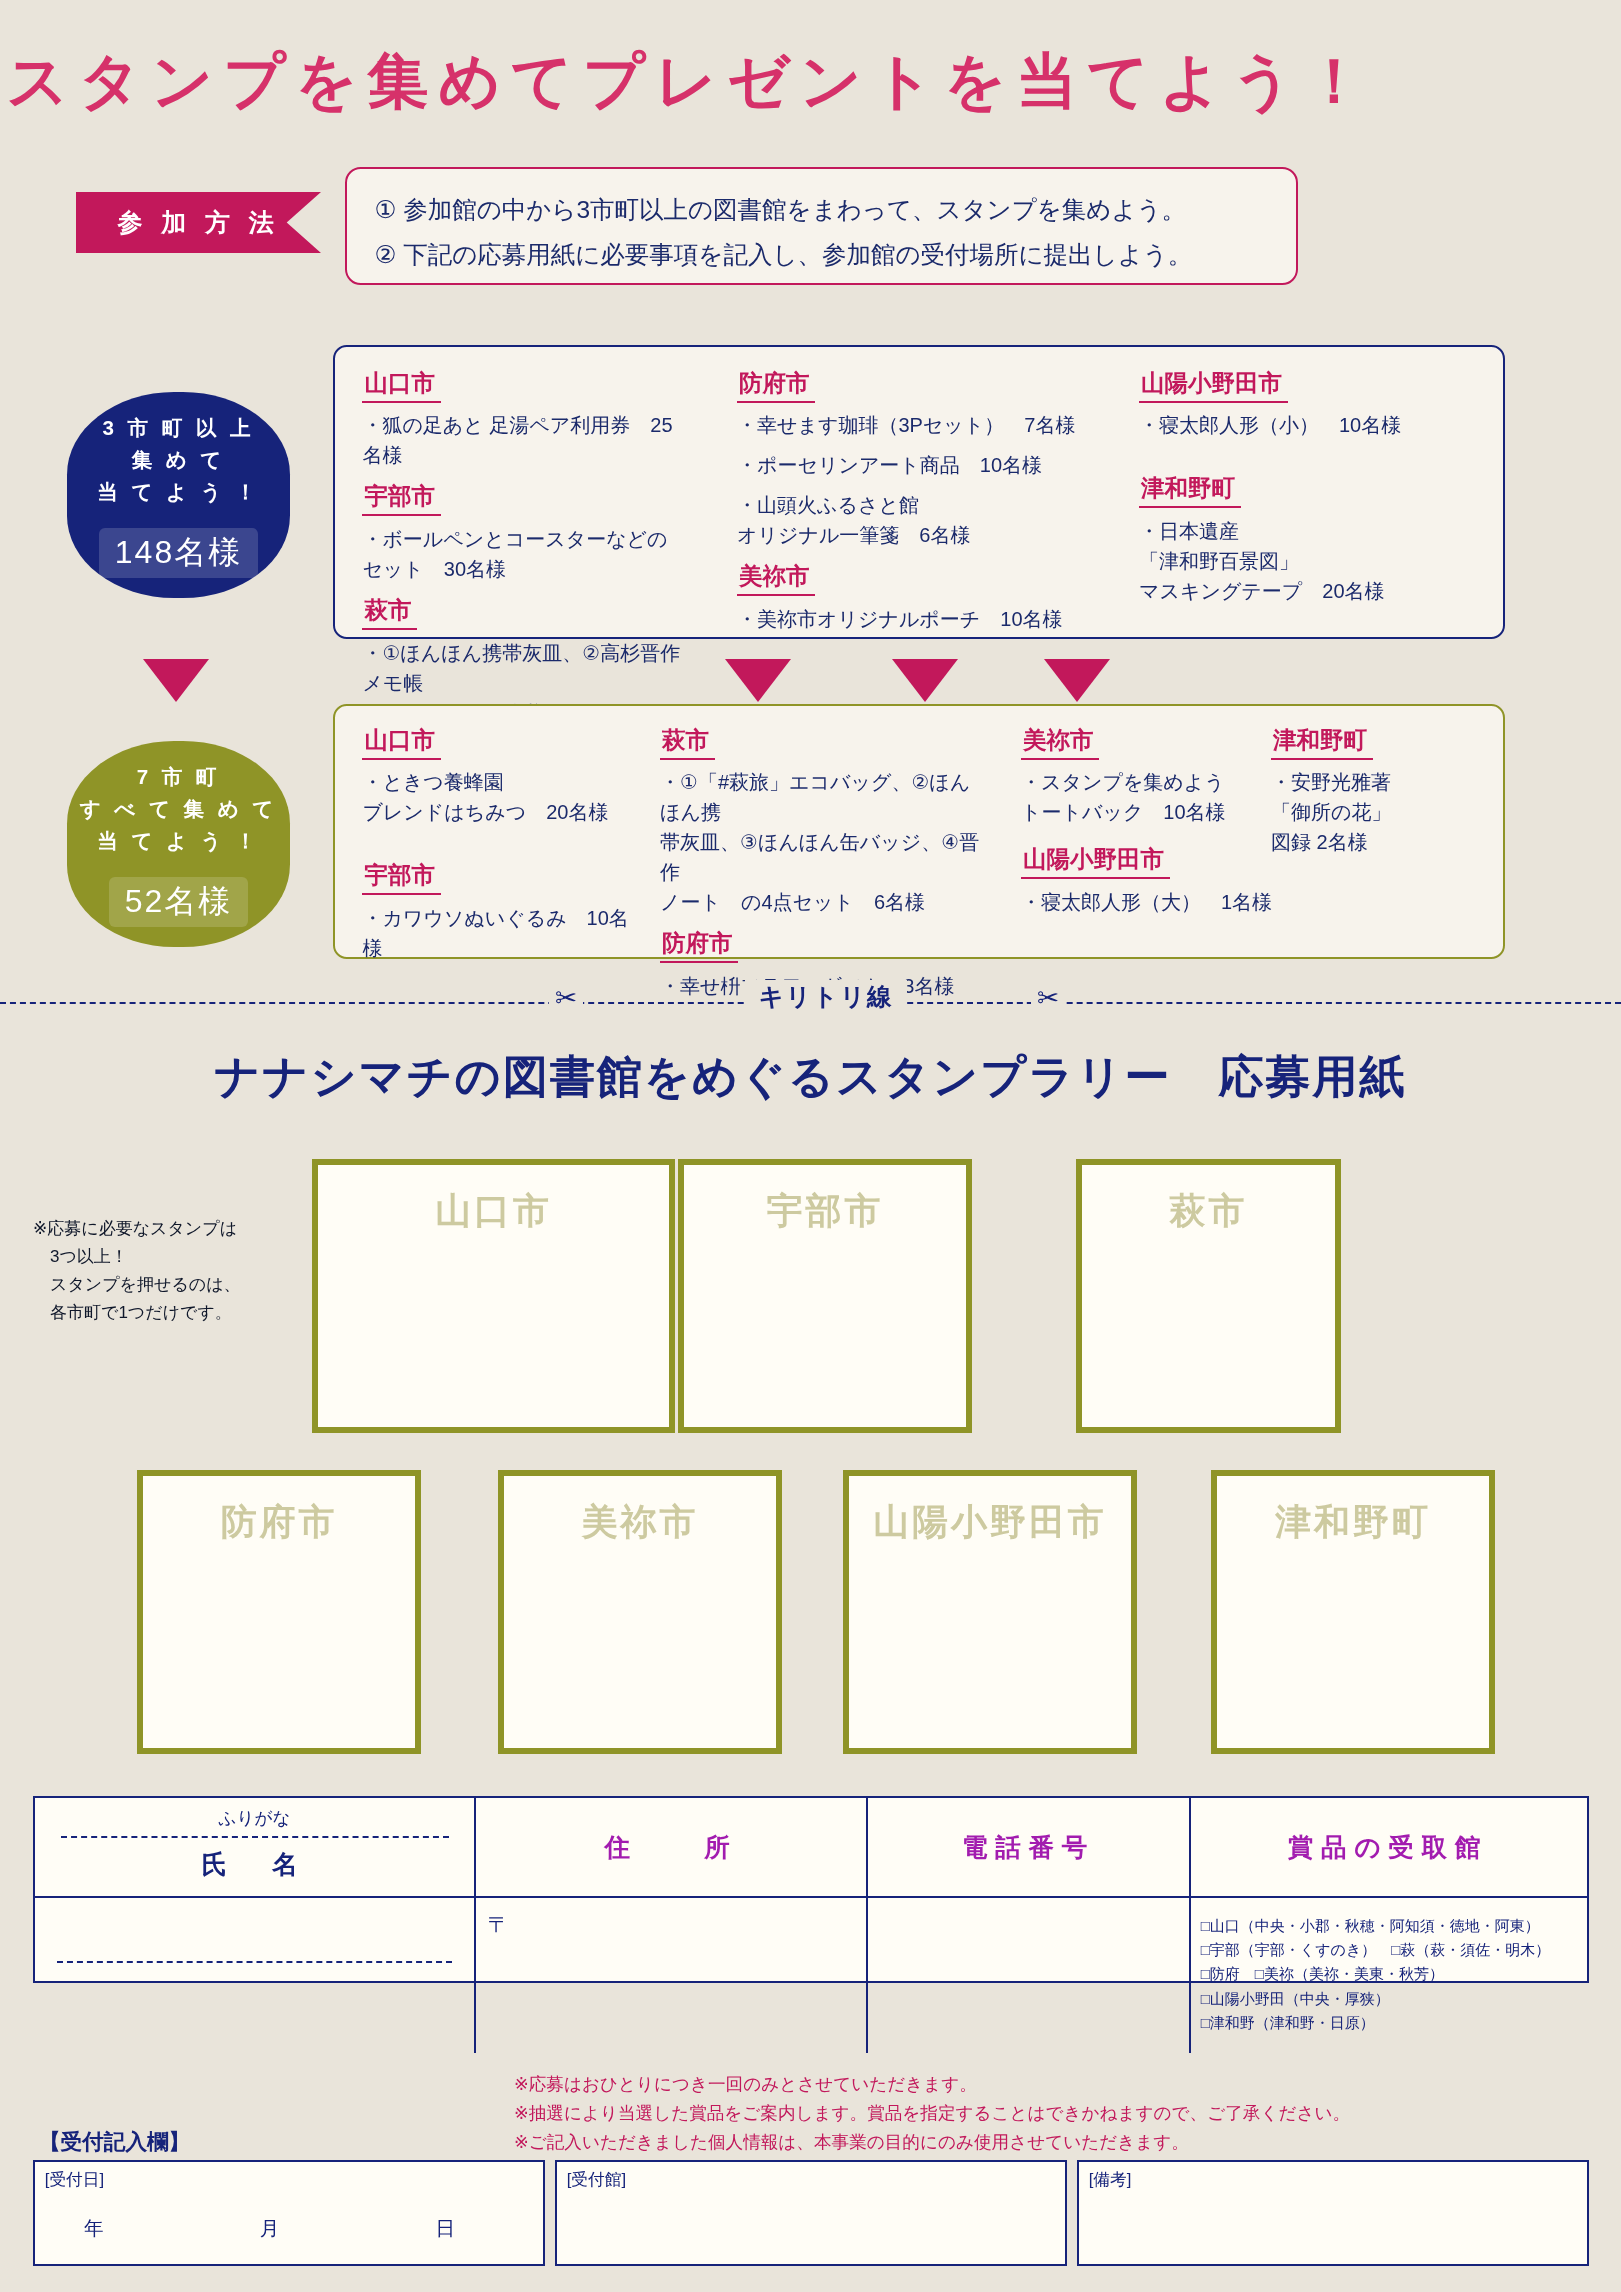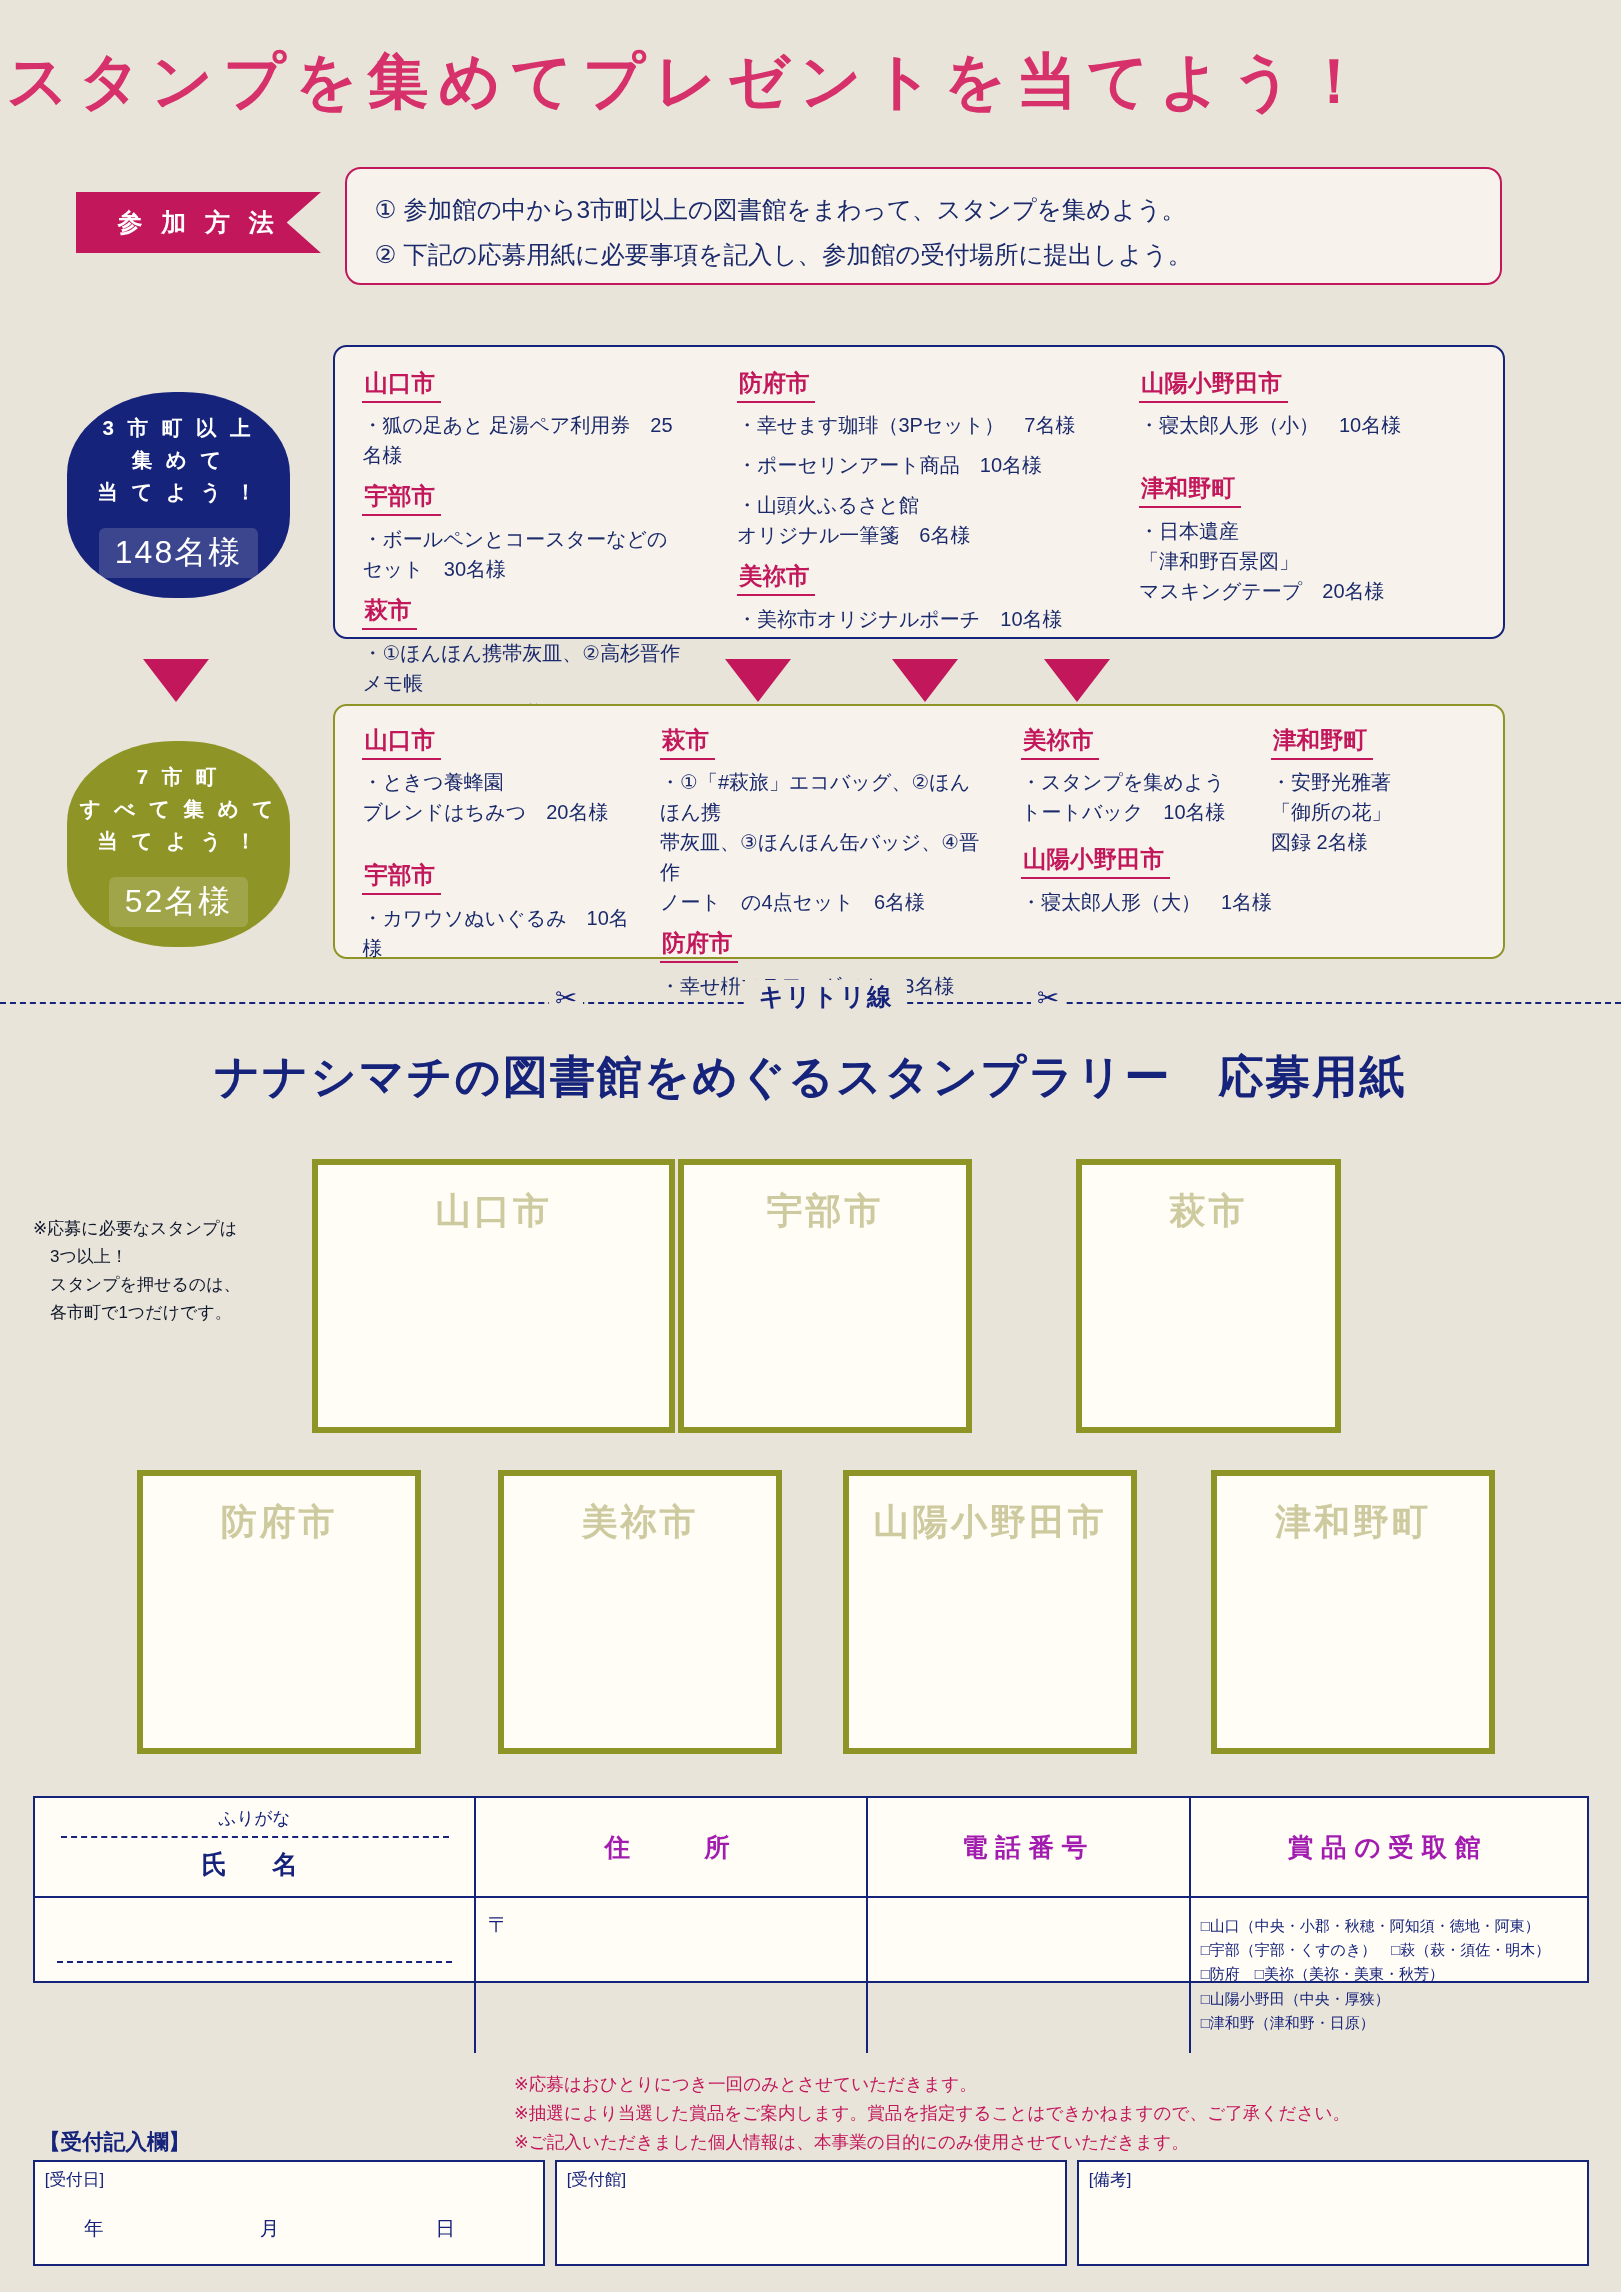--- a/index.html
+++ b/index.html
@@ -20,21 +20,21 @@
   }
 
   
   .ribbon{
     position:absolute;left:76px;top:192px;width:245px;height:61px;
     background:#c2185b;color:#fff;font-size:25px;font-weight:bold;
     letter-spacing:5.9px;display:flex;align-items:center;justify-content:center;
     clip-path:polygon(0 0,100% 0,86% 50%,100% 100%,0 100%);
   }
   .steps-box{
-    position:absolute;left:345px;top:167px;width:1157px;height:118px;
+    position:absolute;left:345px;top:167px;width:953px;height:118px;
     border:2.9px solid #c2185b;border-radius:15.7px;background:#f7f3ec;
     padding:17.6px 27.4px;box-sizing:border-box;
   }
   .steps-box div{
     font-size:24.5px;color:#1b2a6b;line-height:1.85;
   }
 
   
   .badge{
     position:absolute;width:223px;height:206px;

